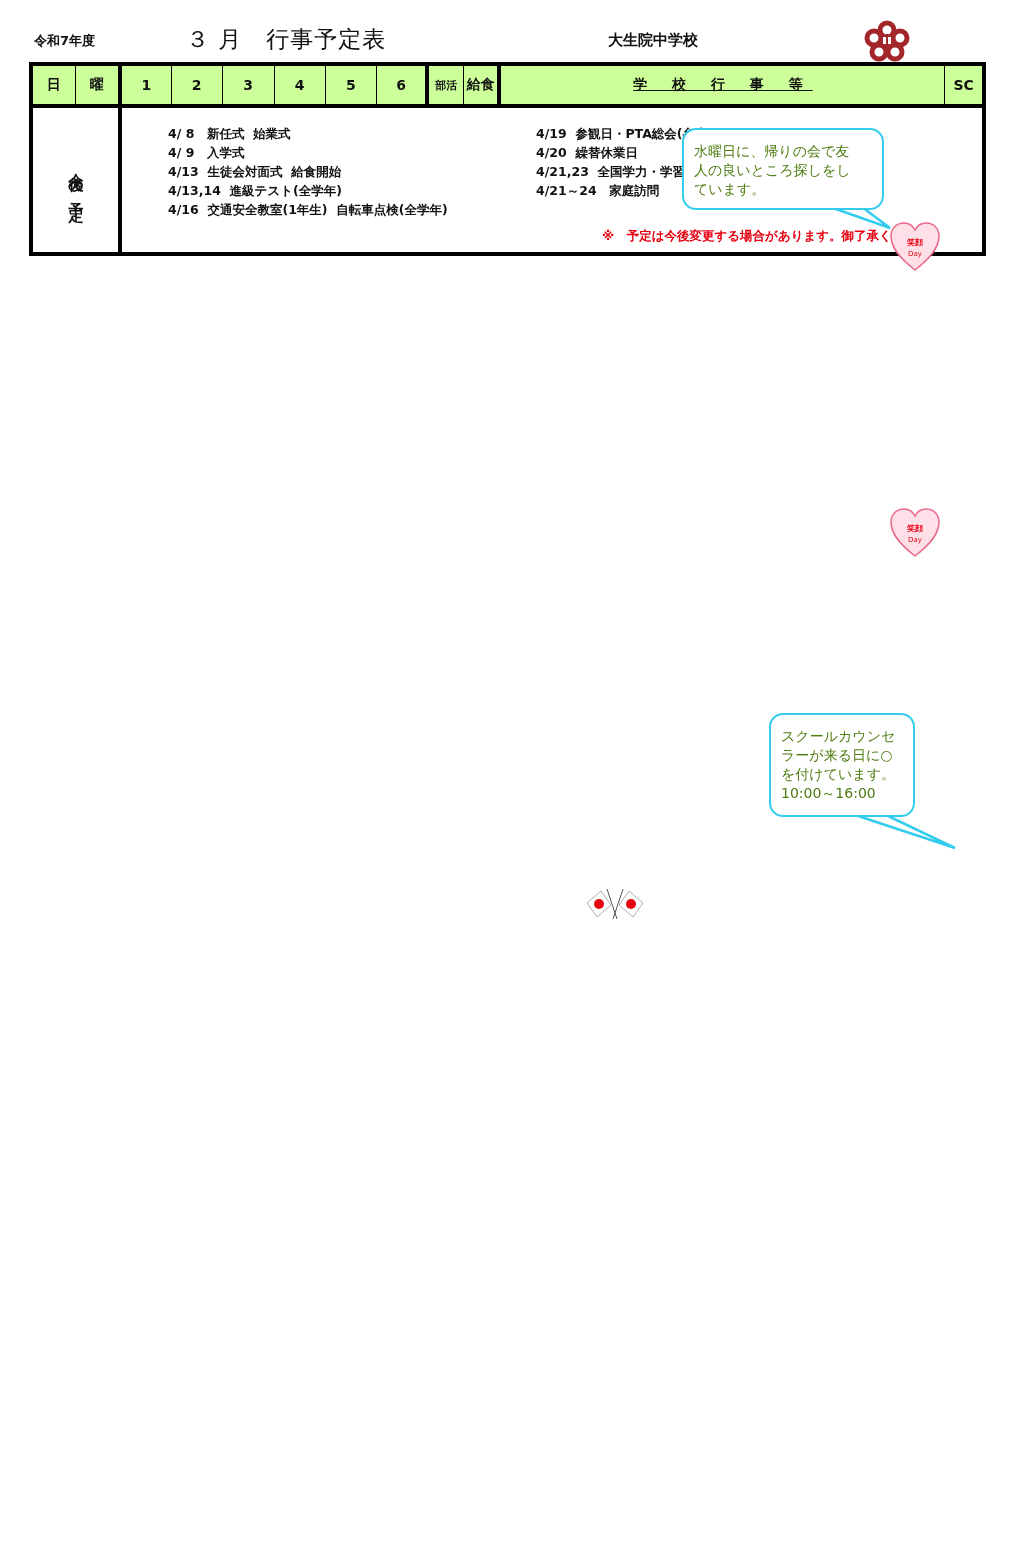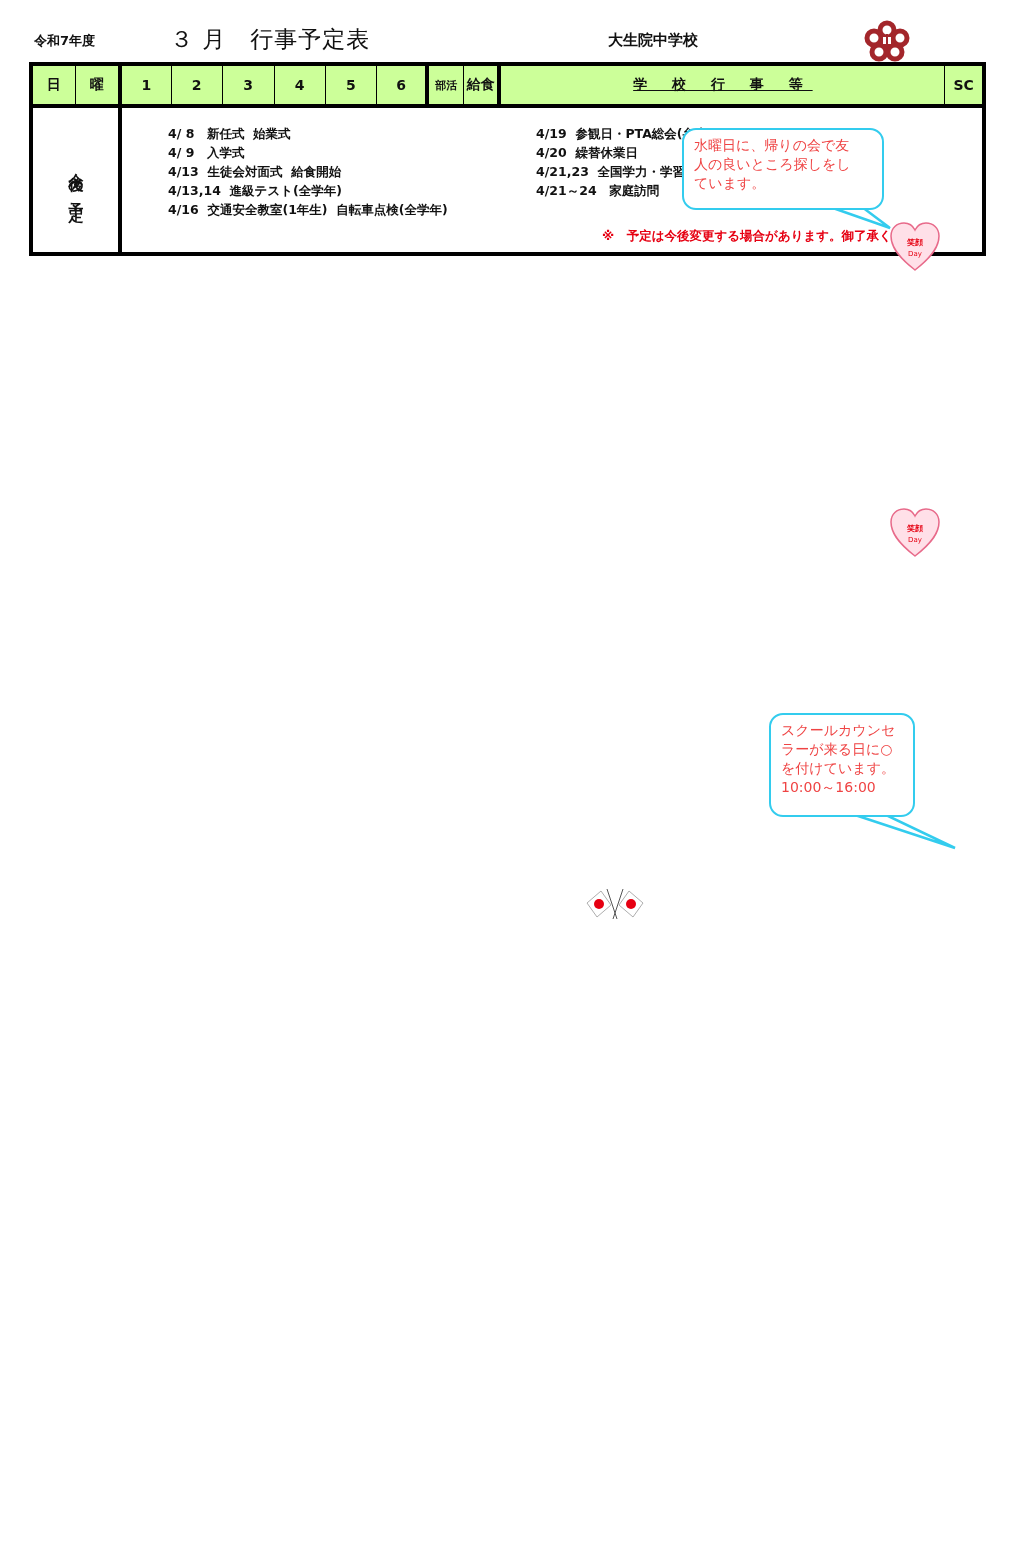--- a/index.html
+++ b/index.html
@@ -1,40 +1,40 @@
 <!DOCTYPE html>
 <html><head>
 <meta charset="utf-8">
 <style>
   * { box-sizing: border-box; margin: 0; padding: 0; }
   html, body { width: 1014px; height: 1555px; background: #ffffff; overflow: hidden; }
   body { font-family: "DejaVu Sans", "Liberation Sans", sans-serif; color: #111; position: relative; }
 
   .hdr { position: absolute; top: 0; left: 0; width: 1014px; height: 62px; }
   .hdr .year { position: absolute; left: 34px; top: 32px; font-size: 13px; font-weight: bold; }
-  .hdr .title { position: absolute; left: 170px; top: 24px; font-size: 23px; letter-spacing: 1px; }
+  .hdr .title { position: absolute; left: 186px; top: 24px; font-size: 23px; letter-spacing: 1px; }
   .hdr .school { position: absolute; left: 608px; top: 31px; font-size: 15px; font-weight: bold; }
   .hdr .logo { position: absolute; left: 862px; top: 20px; width: 50px; height: 42px; }
 
   table.sched { position: absolute; left: 29px; top: 62px; width: 957px; border-collapse: collapse; table-layout: fixed; border: 4px solid #000; }
   table.sched td, table.sched th { border: 1px solid #000; text-align: center; vertical-align: middle; font-size: 13px; font-weight: bold; height: 40.8px; overflow: hidden; white-space: nowrap; padding: 0; }
   table.sched th { background: #ccff99; font-size: 14px; height: 42px; }
   table.sched th.ev-h { letter-spacing: 10px; text-decoration: underline; }
   .bl { border-left: 4px solid #000 !important; }
   .bb th { border-bottom: 4px solid #000 !important; }
 
   tr.future td { height: 148px; border-top: 4px solid #000; background: #fff; }
   .future-label { writing-mode: vertical-rl; font-size: 15px; font-weight: bold; letter-spacing: 4px; margin: 0 auto; }
   .future-body { position: relative; height: 140px; }
   .future-body .col { position: absolute; top: 14px; font-size: 12.5px; line-height: 19px; font-weight: bold; text-align: left; white-space: pre; }
   .future-body .col.left { left: 46px; }
   .future-body .col.right { left: 414px; }
   .future-body .note { position: absolute; left: 480px; top: 118px; color: #e60012; font-size: 12.5px; font-weight: bold; }
 
-  .callout { position: absolute; background: #fff; border: 2.5px solid #33ccee; border-radius: 14px; font-size: 14px; line-height: 19px; padding: 6px 10px; font-weight: normal; color: #ef4444; white-space: pre; z-index: 5; }
+  .callout { position: absolute; background: #fff; border: 2.5px solid #33ccee; border-radius: 14px; font-size: 14px; line-height: 19px; padding: 12px 10px; font-weight: normal; color: #4d7c0f; white-space: pre; z-index: 5; }
   .callout1 { left: 682px; top: 128px; width: 202px; height: 82px; }
   .callout2 { left: 769px; top: 713px; width: 146px; height: 104px; }
   svg.tail { position: absolute; z-index: 4; overflow: visible; }
 
   .heart { position: absolute; width: 52px; height: 50px; z-index: 6; }
   .flags { position: absolute; left: 585px; top: 887px; width: 60px; height: 34px; z-index: 6; }
 </style>
 </head>
 <body>
 

